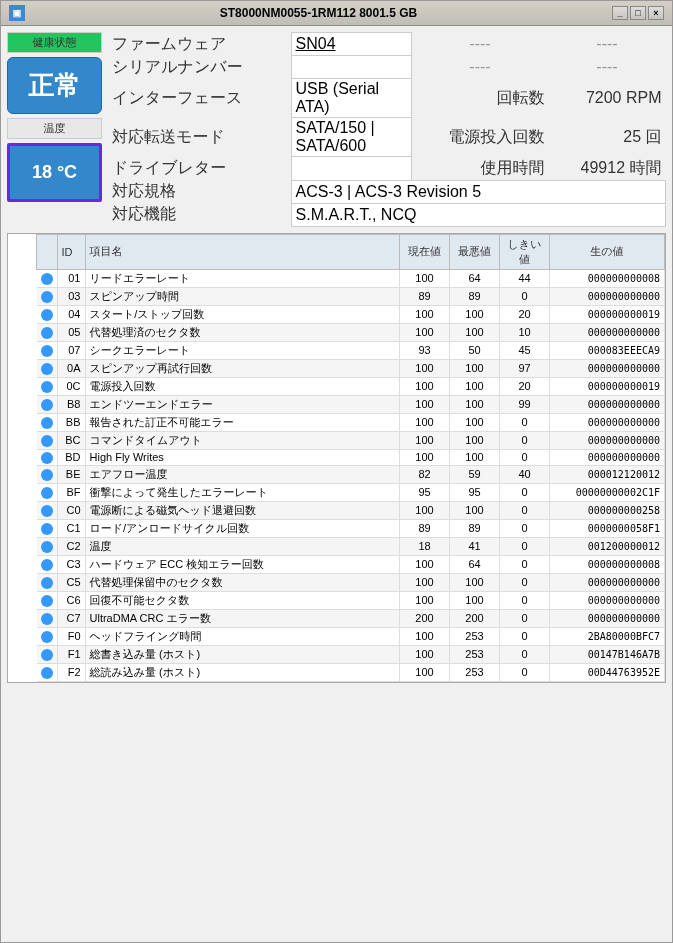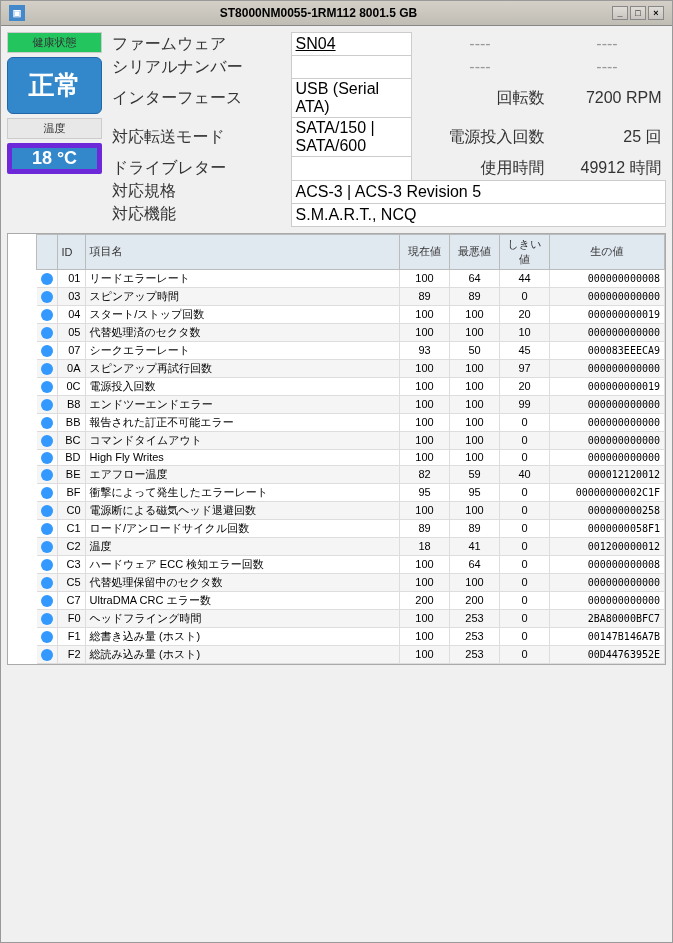--- a/index.html
+++ b/index.html
@@ -101,22 +101,22 @@
       border: 1px solid #ccc;
       background: #e8e8e8;
       padding: 2px;
     }
     .temp-value {
       background: #3388cc;
       color: white;
       font-size: 18px;
       font-weight: bold;
       text-align: center;
-      padding: 0 4px;
-      border: 5px solid #6d28d9;
+      padding: 16px 4px;
+      border: 3px solid #6d28d9;
       border-radius: 2px;
     }
     .right-info {
       flex: 1;
     }
     .info-table {
       width: 100%;
       border-collapse: collapse;
     }
     .info-table td {
@@ -492,20 +492,31 @@
     <td class="td-name">代替処理保留中のセクタ数</td>
     <td class="td-num">100</td>
     <td class="td-num">100</td>
     <td class="td-num">0</td>
     <td class="td-raw">000000000000</td>
   </tr>
             <tr>
     <td class="td-dot">
       <span class="status-dot" style="background:#3399ff;"></span>
     </td>
+    <td class="td-id">C6</td>
+    <td class="td-name">回復不可能セクタ数</td>
+    <td class="td-num">100</td>
+    <td class="td-num">100</td>
+    <td class="td-num">0</td>
+    <td class="td-raw">000000000000</td>
+  </tr>
+            <tr>
+    <td class="td-dot">
+      <span class="status-dot" style="background:#3399ff;"></span>
+    </td>
     <td class="td-id">C7</td>
     <td class="td-name">UltraDMA CRC エラー数</td>
     <td class="td-num">200</td>
     <td class="td-num">200</td>
     <td class="td-num">0</td>
     <td class="td-raw">000000000000</td>
   </tr>
             <tr>
     <td class="td-dot">
       <span class="status-dot" style="background:#3399ff;"></span>

